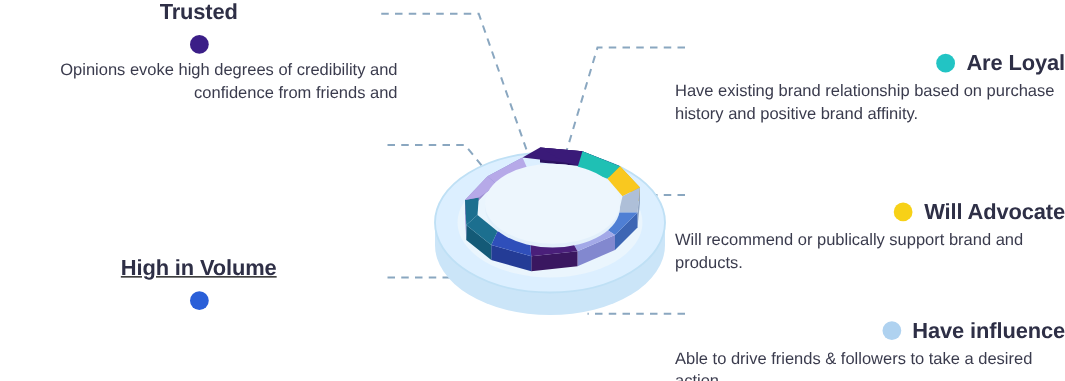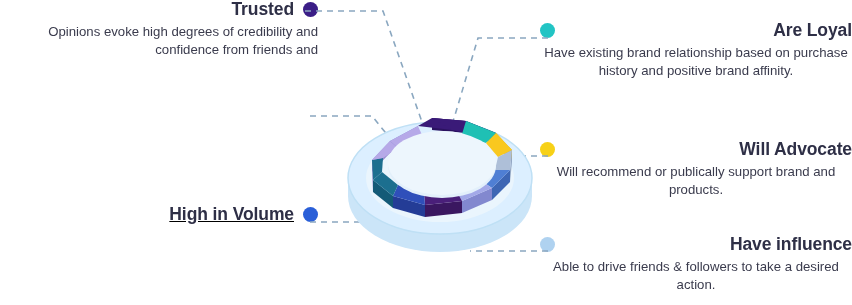--- a/index.html
+++ b/index.html
@@ -10,22 +10,22 @@
     overflow:hidden;
     position:relative;
   }
   #stage{position:absolute;left:0;top:0;width:852px;height:305px;}
 
   .callout{position:absolute;}
   .callout.left{text-align:right;}
   .callout.right{text-align:left;}
 
   .head-row{display:flex;align-items:center;gap:9px;}
-  .callout.left .head-row{justify-content:flex-end;}
-  .callout.right .head-row{justify-content:space-between;}
+  .callout.left .head-row{justify-content:flex-end;flex-direction:column;}
+  .callout.right .head-row{justify-content:flex-end;margin-top:20px;}
 
   .head-title{
     font-size:17.5px;
     font-weight:700;
     color:#2e2f46;
     letter-spacing:-0.1px;
     white-space:nowrap;
     line-height:1.1;
   }
   .dot{
@@ -34,21 +34,21 @@
     display:block;
   }
   .desc{
     font-size:13.2px;
     color:#3a3b4d;
     line-height:1.33;
     margin-top:4px;
     font-weight:400;
   }
   .callout.left .desc{}
-  .callout.right .desc{text-align:center;}
+  .callout.right .desc{text-align:left;}
 
   
   #c-trusted{left:0px;top:0px;width:318px;}
   #c-brand{left:0px;top:100px;width:318px;}
   #c-volume{left:0px;top:205px;width:318px;text-decoration:underline;}
   
   #c-loyal{left:540px;top:21px;width:312px;}
   #c-advocate{left:540px;top:140px;width:312px;}
   #c-influence{left:540px;top:235px;width:312px;}
 

